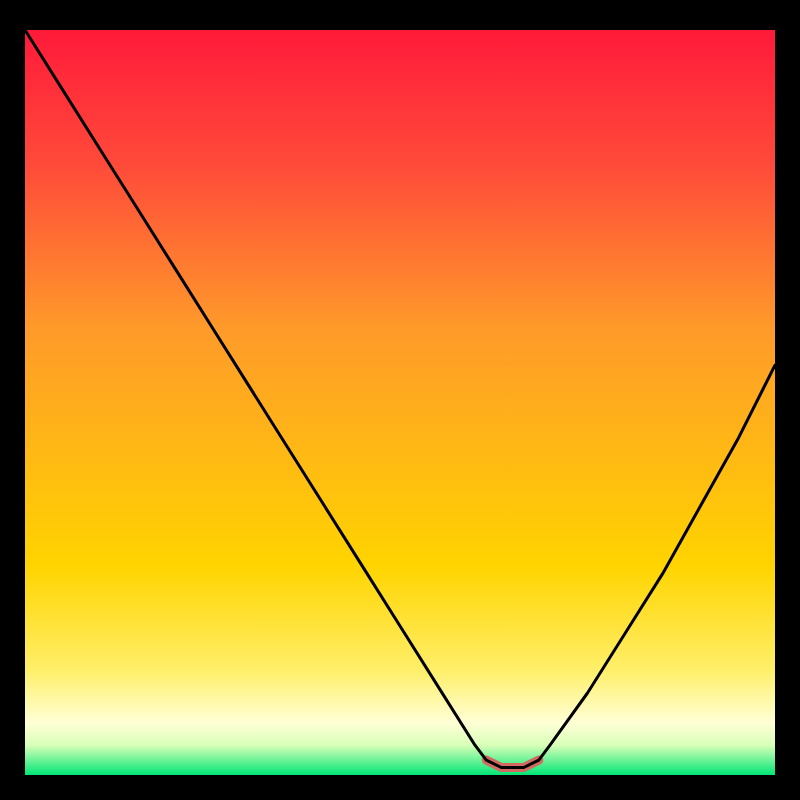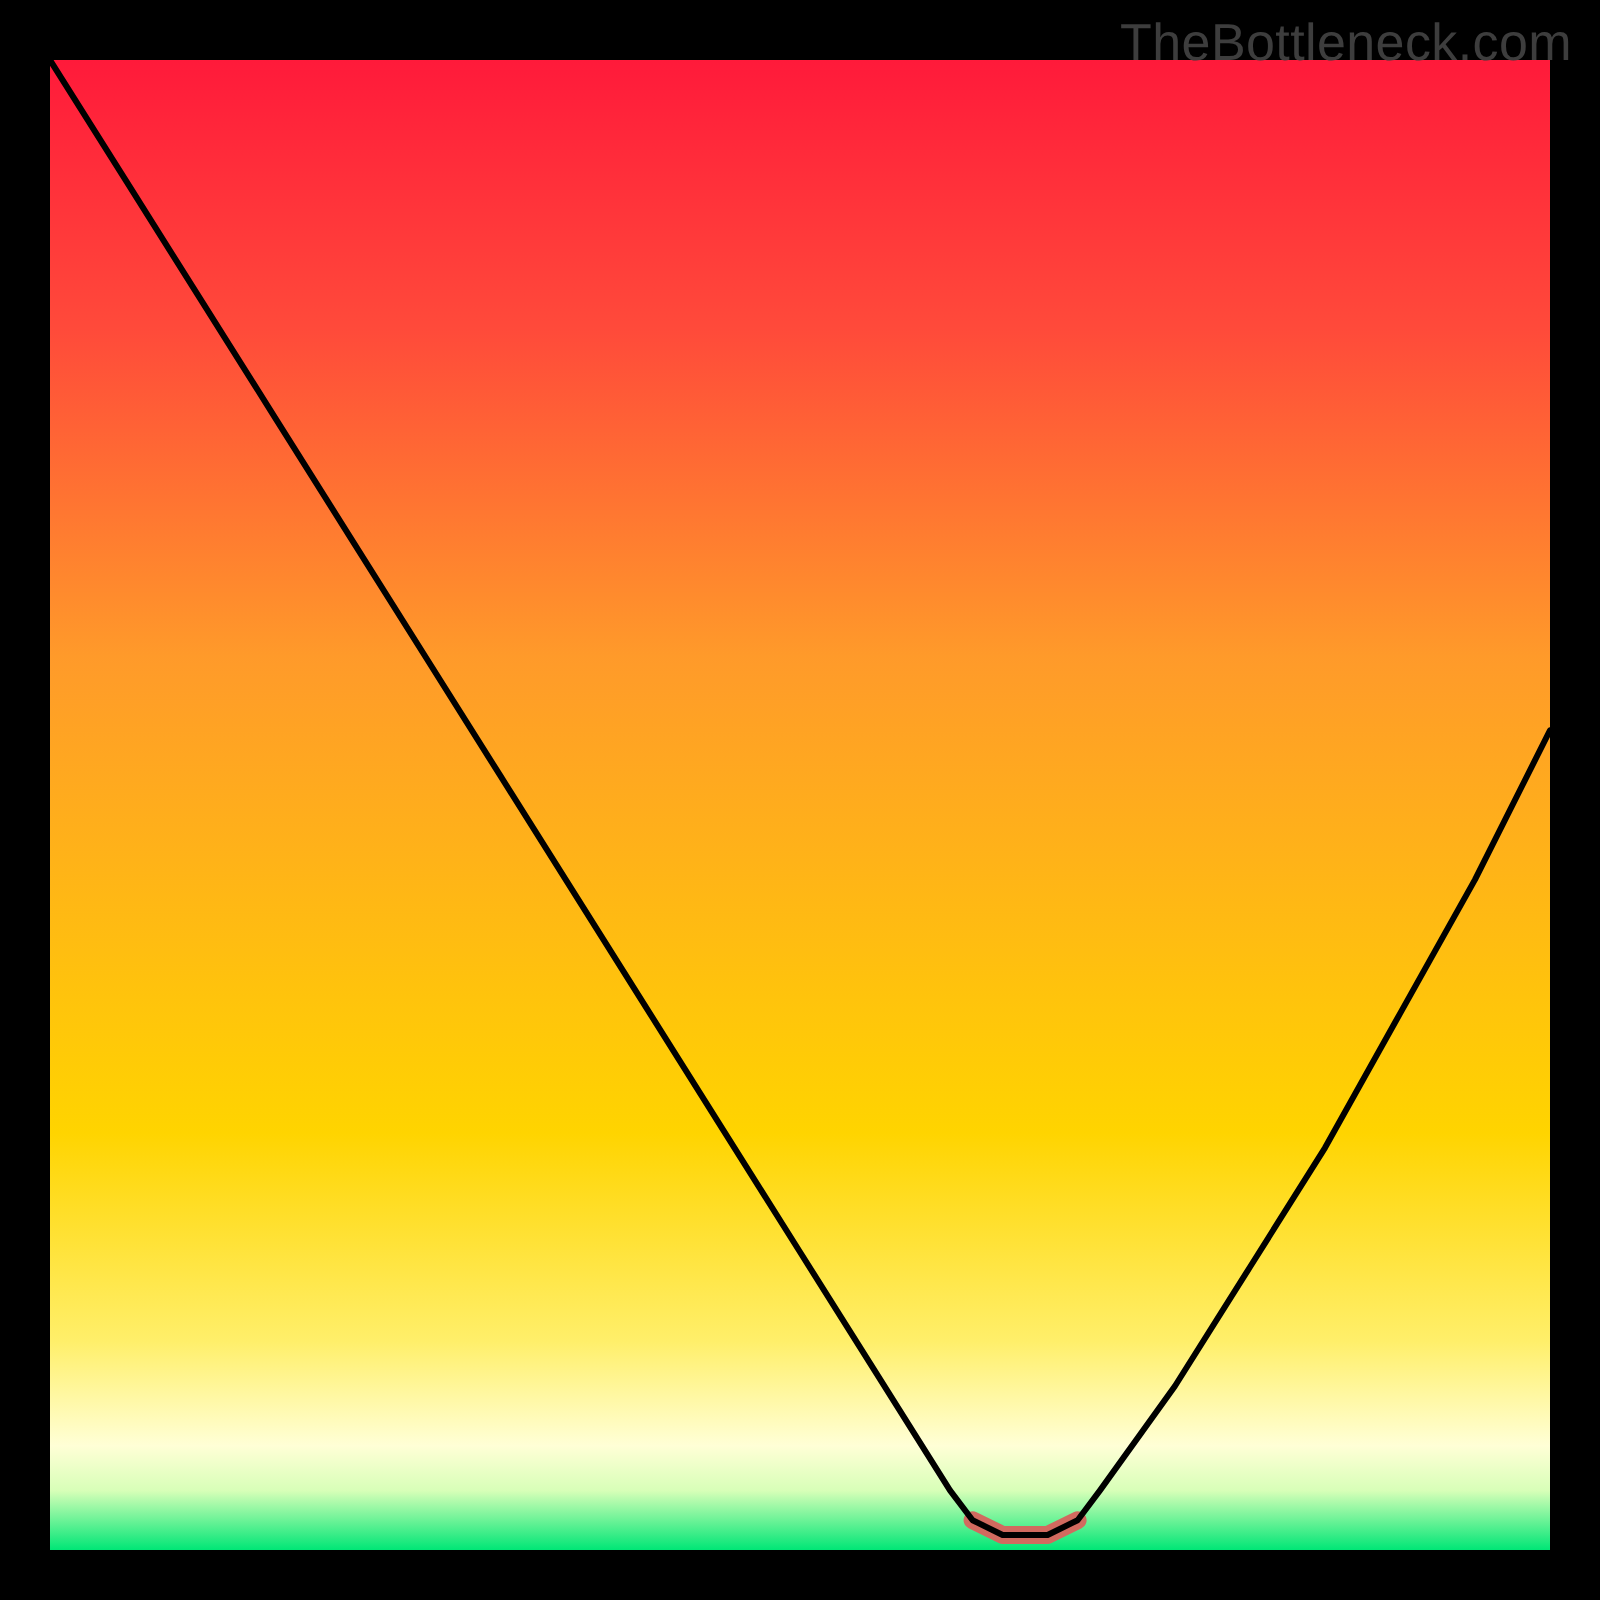--- a/index.html
+++ b/index.html
@@ -35,21 +35,20 @@
     height: 745px;
   }
   svg {
     display: block;
   }
 </style>
 </head>
 <body>
 
 <div class="frame">
-  <div class="watermark">TheBottleneck.com</div>
   <div class="plot-wrap">
     <svg width="750" height="745" viewBox="0 0 750 745" preserveAspectRatio="none">
       <defs>
         <linearGradient id="bg" x1="0" y1="0" x2="0" y2="1">
           <stop offset="0%" stop-color="#ff1a3a"></stop>
           <stop offset="18%" stop-color="#ff4a3a"></stop>
           <stop offset="40%" stop-color="#ff9a2a"></stop>
           <stop offset="72%" stop-color="#ffd400"></stop>
           <stop offset="86%" stop-color="#ffef6a"></stop>
           <stop offset="93%" stop-color="#ffffd6"></stop>

